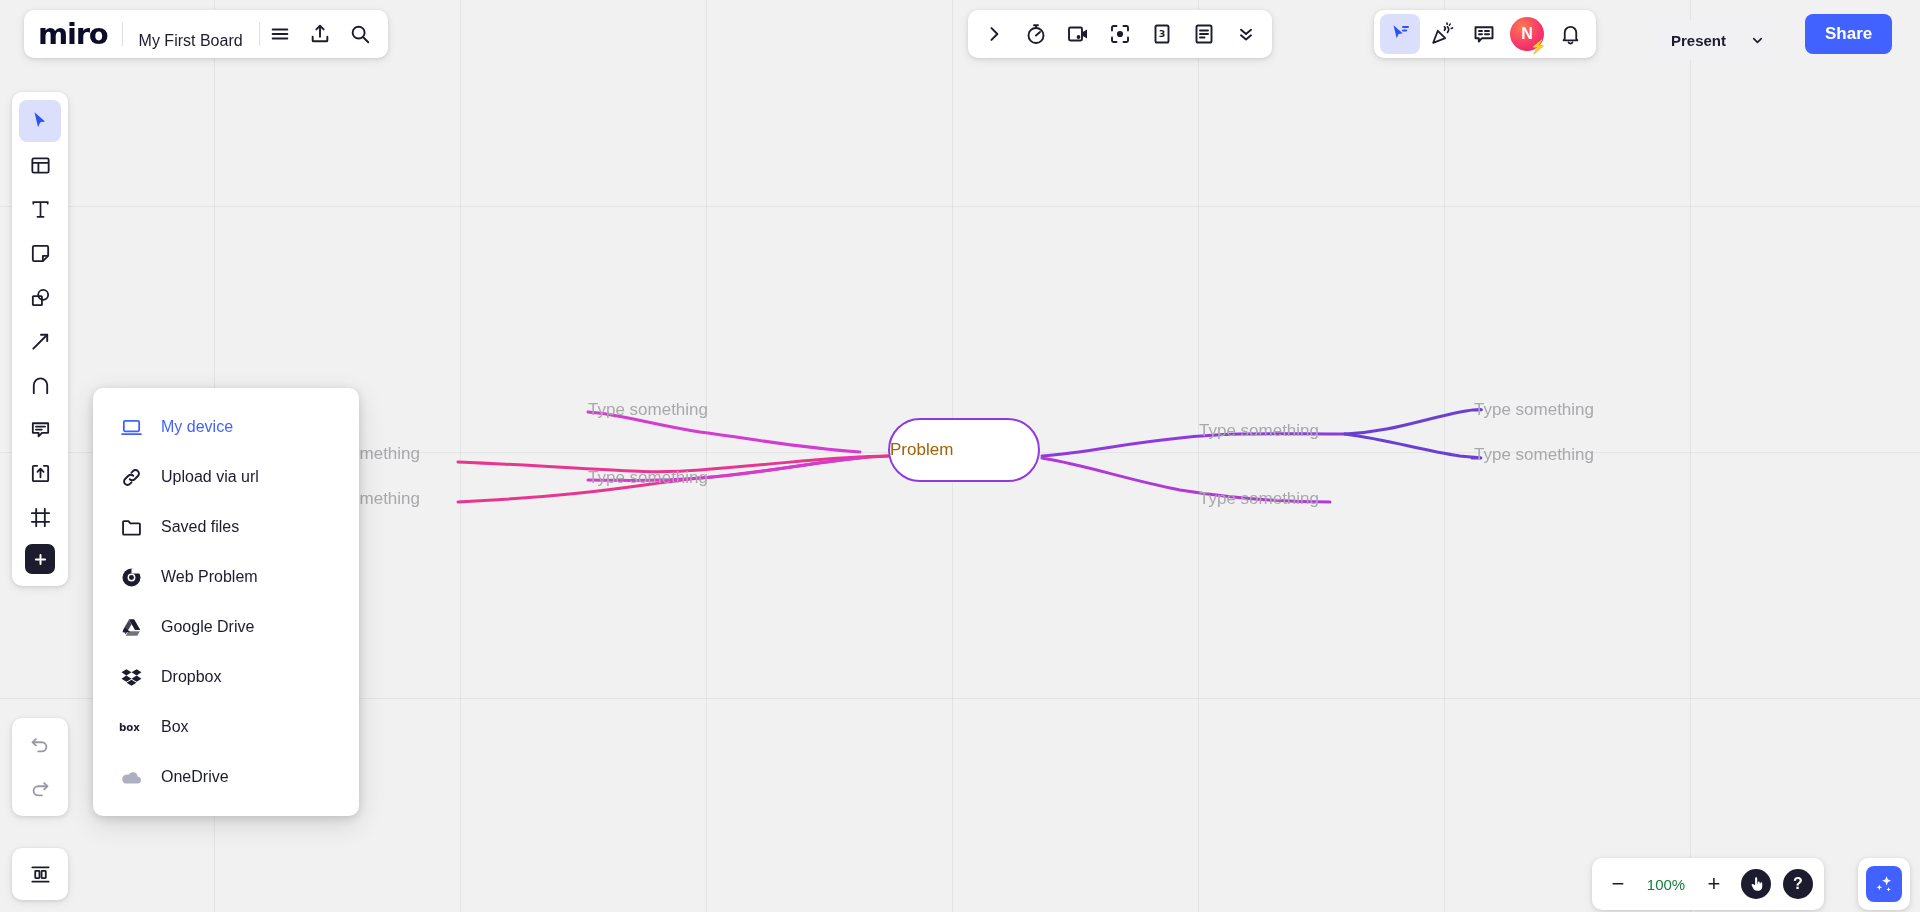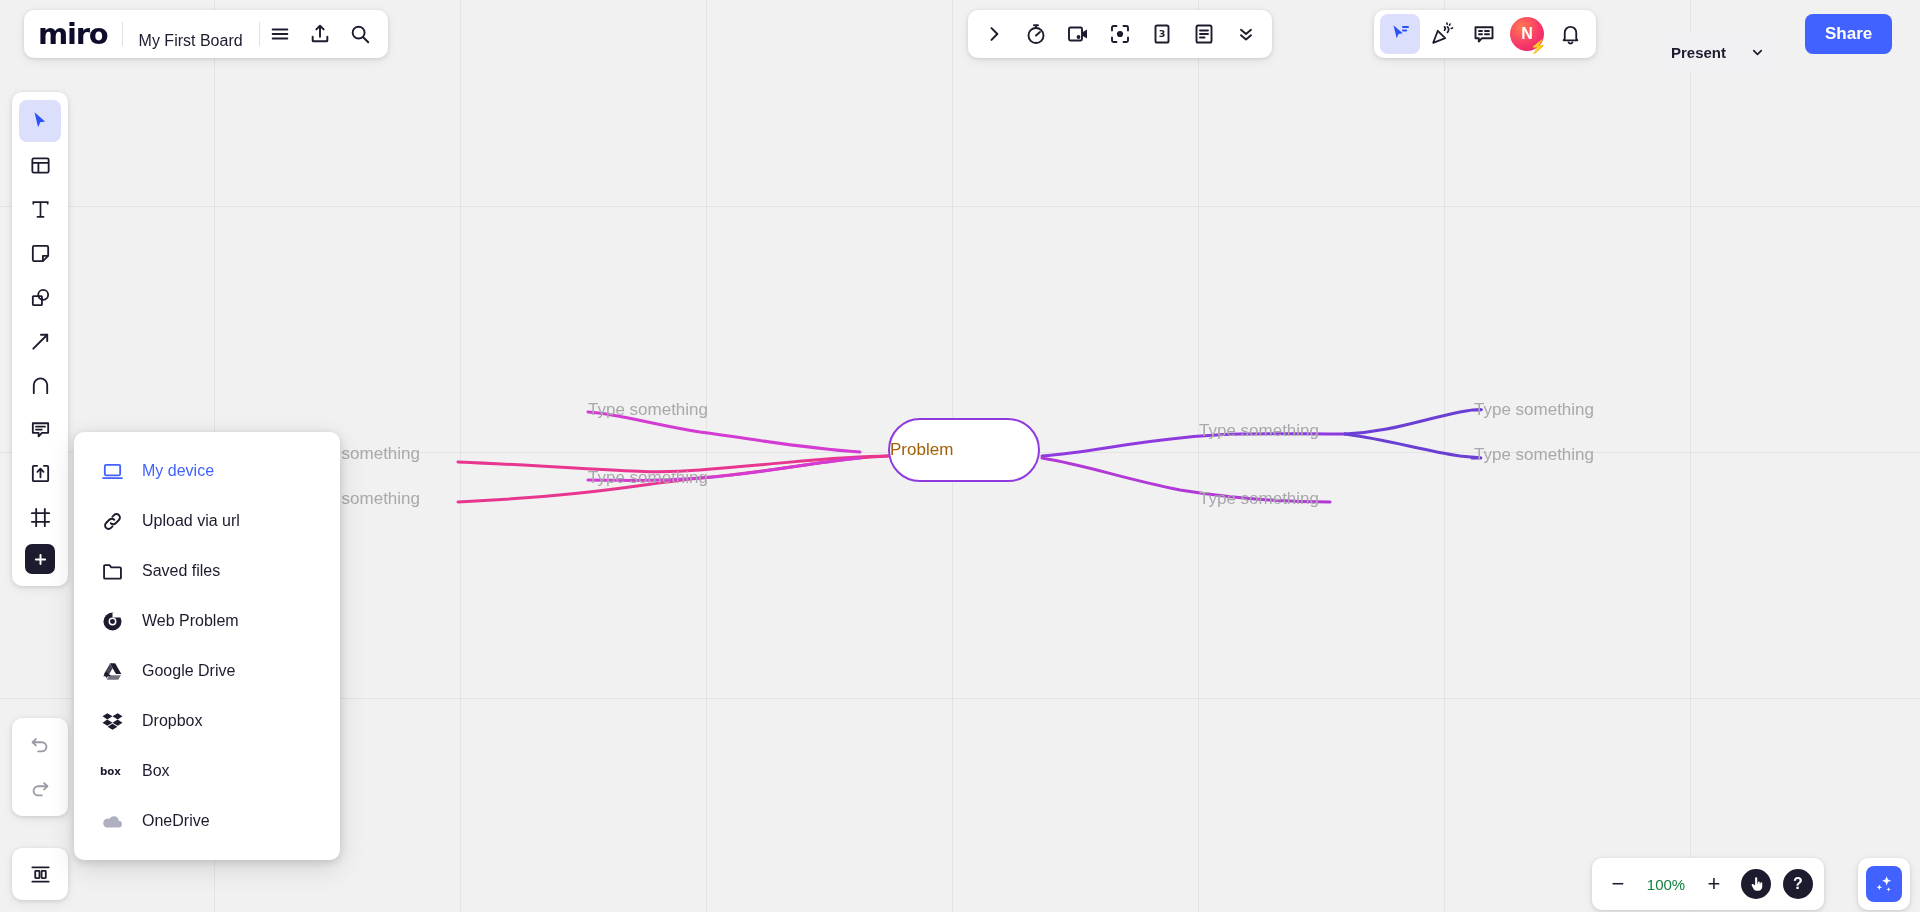--- a/index.html
+++ b/index.html
@@ -86,21 +86,21 @@
     color: #fff; font-size: 16px; font-weight: 700;
     display: flex; align-items: center; justify-content: center;
     position: relative; margin: 0 4px;
   }
   .avatar .bolt {
     position: absolute; right: -3px; bottom: -2px;
     font-size: 13px; color: #ffc83d; text-shadow: 0 0 1px #e08a00;
     line-height: 1;
   }
   #presentwrap {
-    left: 1653px; top: 32px; height: 40px;
+    left: 1653px; top: 20px; height: 40px;
     background: #f1f1f4; border-radius: 8px; box-shadow: none;
     display: flex; align-items: center;
   }
   .present-label {
     font-size: 15px; font-weight: 600; color: #1c1c2e;
     padding: 0 14px 0 18px; cursor: pointer;
   }
   .present-caret {
     width: 34px; height: 40px; display: flex;
     align-items: center; justify-content: center; cursor: pointer;
@@ -144,26 +144,25 @@
   #bottomtool {
     position: absolute; left: 12px; top: 848px;
     width: 56px; height: 52px;
     background: #ffffff; border-radius: 10px;
     box-shadow: 0 1px 4px rgba(0,0,0,0.12), 0 3px 12px rgba(0,0,0,0.06);
     display: flex; align-items: center; justify-content: center;
   }
 
   
   #uploadmenu {
-    position: absolute; left: 74px; top: 388px;
+    position: absolute; left: 93px; top: 388px;
     width: 266px;
     background: #ffffff; border-radius: 10px;
     box-shadow: 0 2px 8px rgba(0,0,0,0.14), 0 8px 28px rgba(0,0,0,0.12);
     padding: 14px 0; 
-    margin-top: 44px;
   }
   .mitem {
     display: flex; align-items: center; gap: 18px;
     height: 50px; padding: 0 20px 0 26px;
     cursor: pointer;
   }
   .mitem .mlabel {
     font-size: 16px; color: #1c1c2e;
     font-family: "Liberation Sans", sans-serif;
   }

